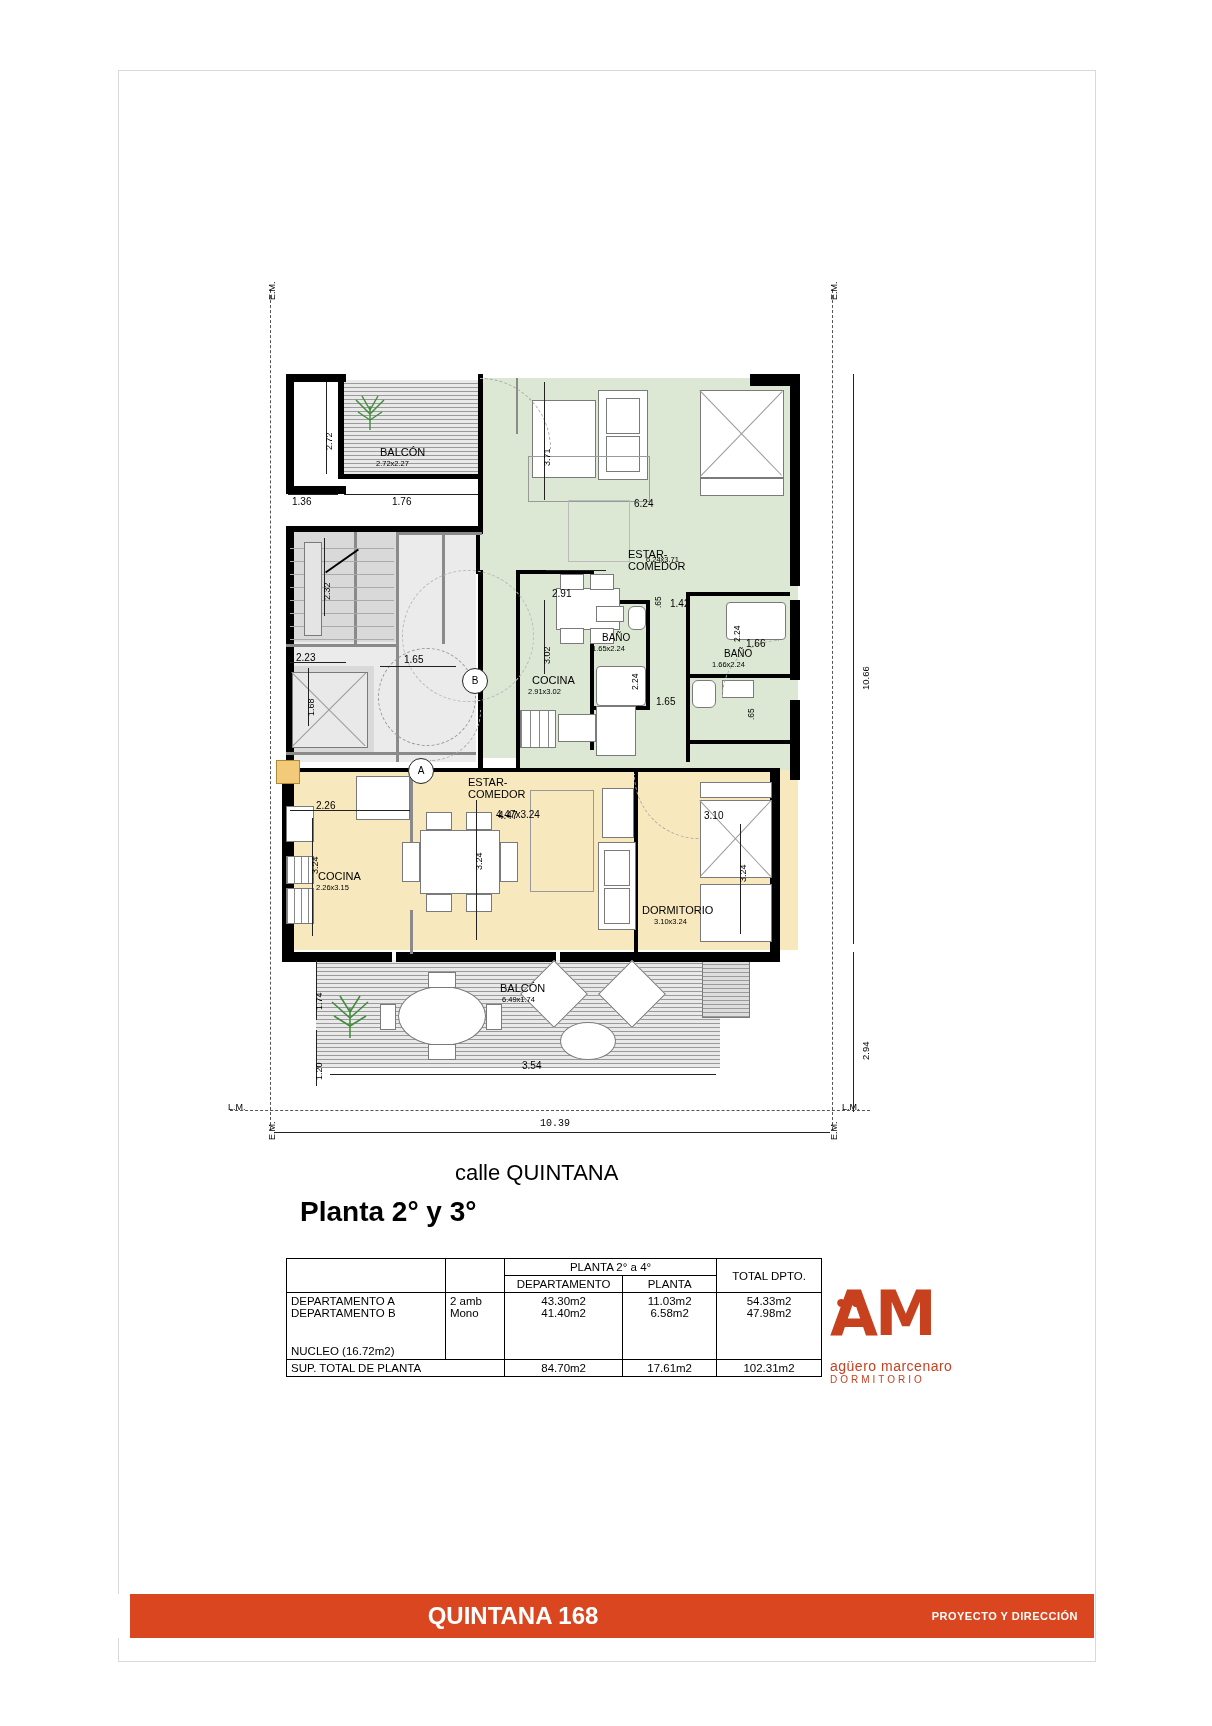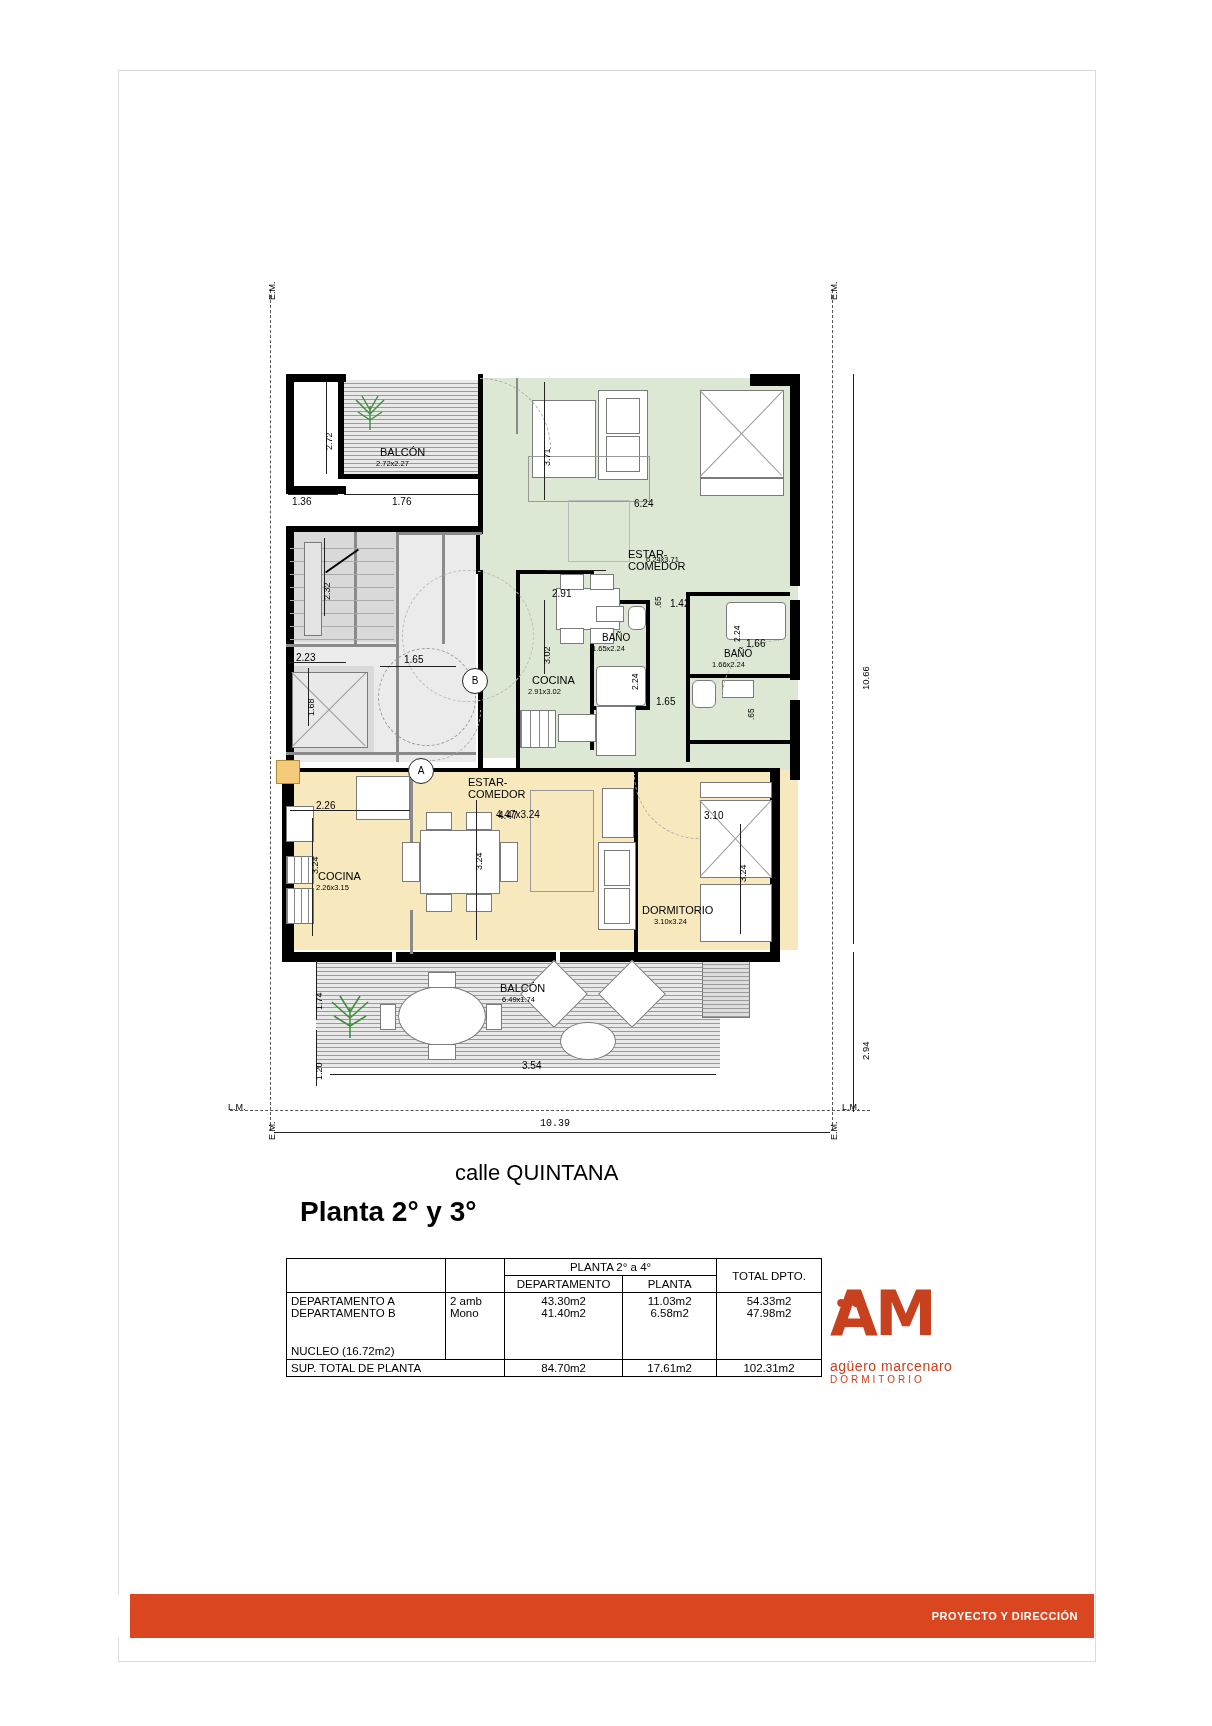--- a/index.html
+++ b/index.html
@@ -399,15 +399,16 @@
     <div style="position:relative;height:70px;">
       <div class="dots">••</div>
       <div class="am">AM</div>
     </div>
     <div class="sub1">agüero marcenaro</div>
     <div class="sub2">DORMITORIO</div>
   </div>
 
   <div class="footer">
     <div class="bar-left"></div>
+    <div class="title">QUINTANA 168</div>
     <div class="right">PROYECTO Y DIRECCIÓN</div>
   </div>
 </div>
 
 </body></html>

